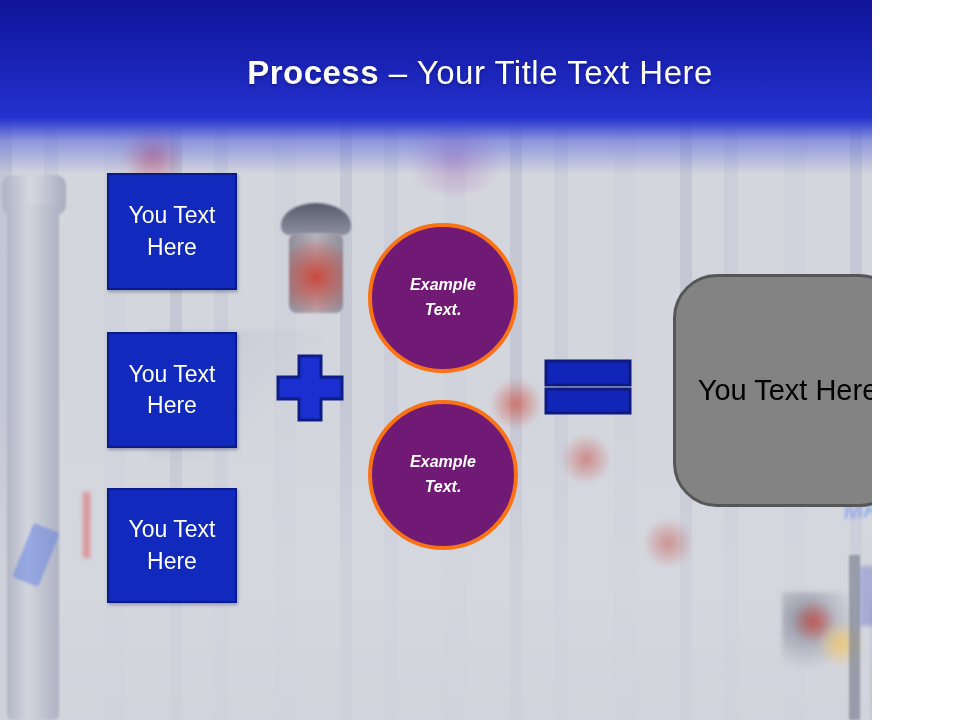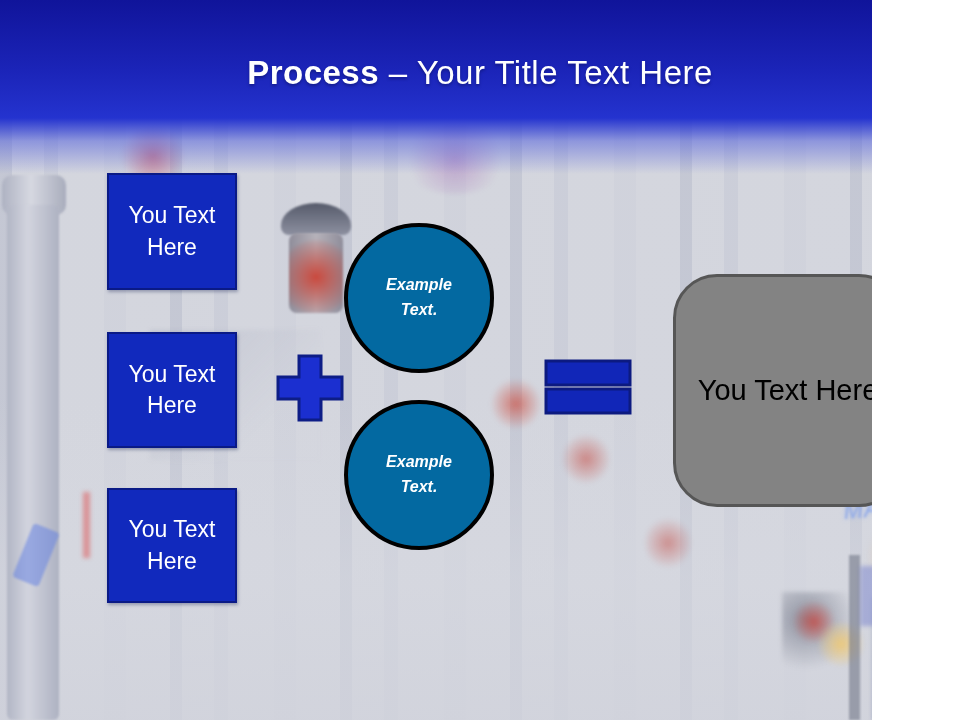--- a/index.html
+++ b/index.html
@@ -54,22 +54,22 @@
   .diagram{position:absolute;inset:0;z-index:3;padding-left:44px;}
   .bluebox{position:absolute;left:107px;width:130px;background:#1129bd;border:2px solid #0a1a86;
     box-sizing:border-box;display:flex;align-items:center;justify-content:center;text-align:center;
     color:#ffffff;font-size:23px;line-height:1.35;padding:0 10px;box-shadow:1px 2px 3px rgba(30,40,90,.35);}
   .bb1{top:173px;height:117px;}
   .bb2{top:332px;height:116px;}
   .bb3{top:488px;height:115px;}
   .op{position:absolute;}
   .op-plus{left:276px;top:354px;}
   .op-eq{left:544px;top:358px;}
-  .circle{position:absolute;left:344px;width:150px;height:150px;border-radius:50%;
-    background:#0369a1;border:4px solid #000000;box-sizing:border-box;
+  .circle{position:absolute;left:368px;width:150px;height:150px;border-radius:50%;
+    background:#701a75;border:4px solid #f97316;box-sizing:border-box;
     display:flex;align-items:center;justify-content:center;text-align:center;}
   .c1{top:223px;} .c2{top:400px;}
   .circle .ctext{color:#ffffff;font-weight:700;font-style:italic;font-size:16px;line-height:1.55;max-width:86px;}
   .result{position:absolute;left:673px;top:274px;width:230px;height:233px;border-radius:44px;
     background:#838383;border:3px solid #565656;box-sizing:border-box;
     display:flex;align-items:center;justify-content:center;text-align:center;
     color:#000000;font-size:29px;}
 </style>
 </head>
 <body>

